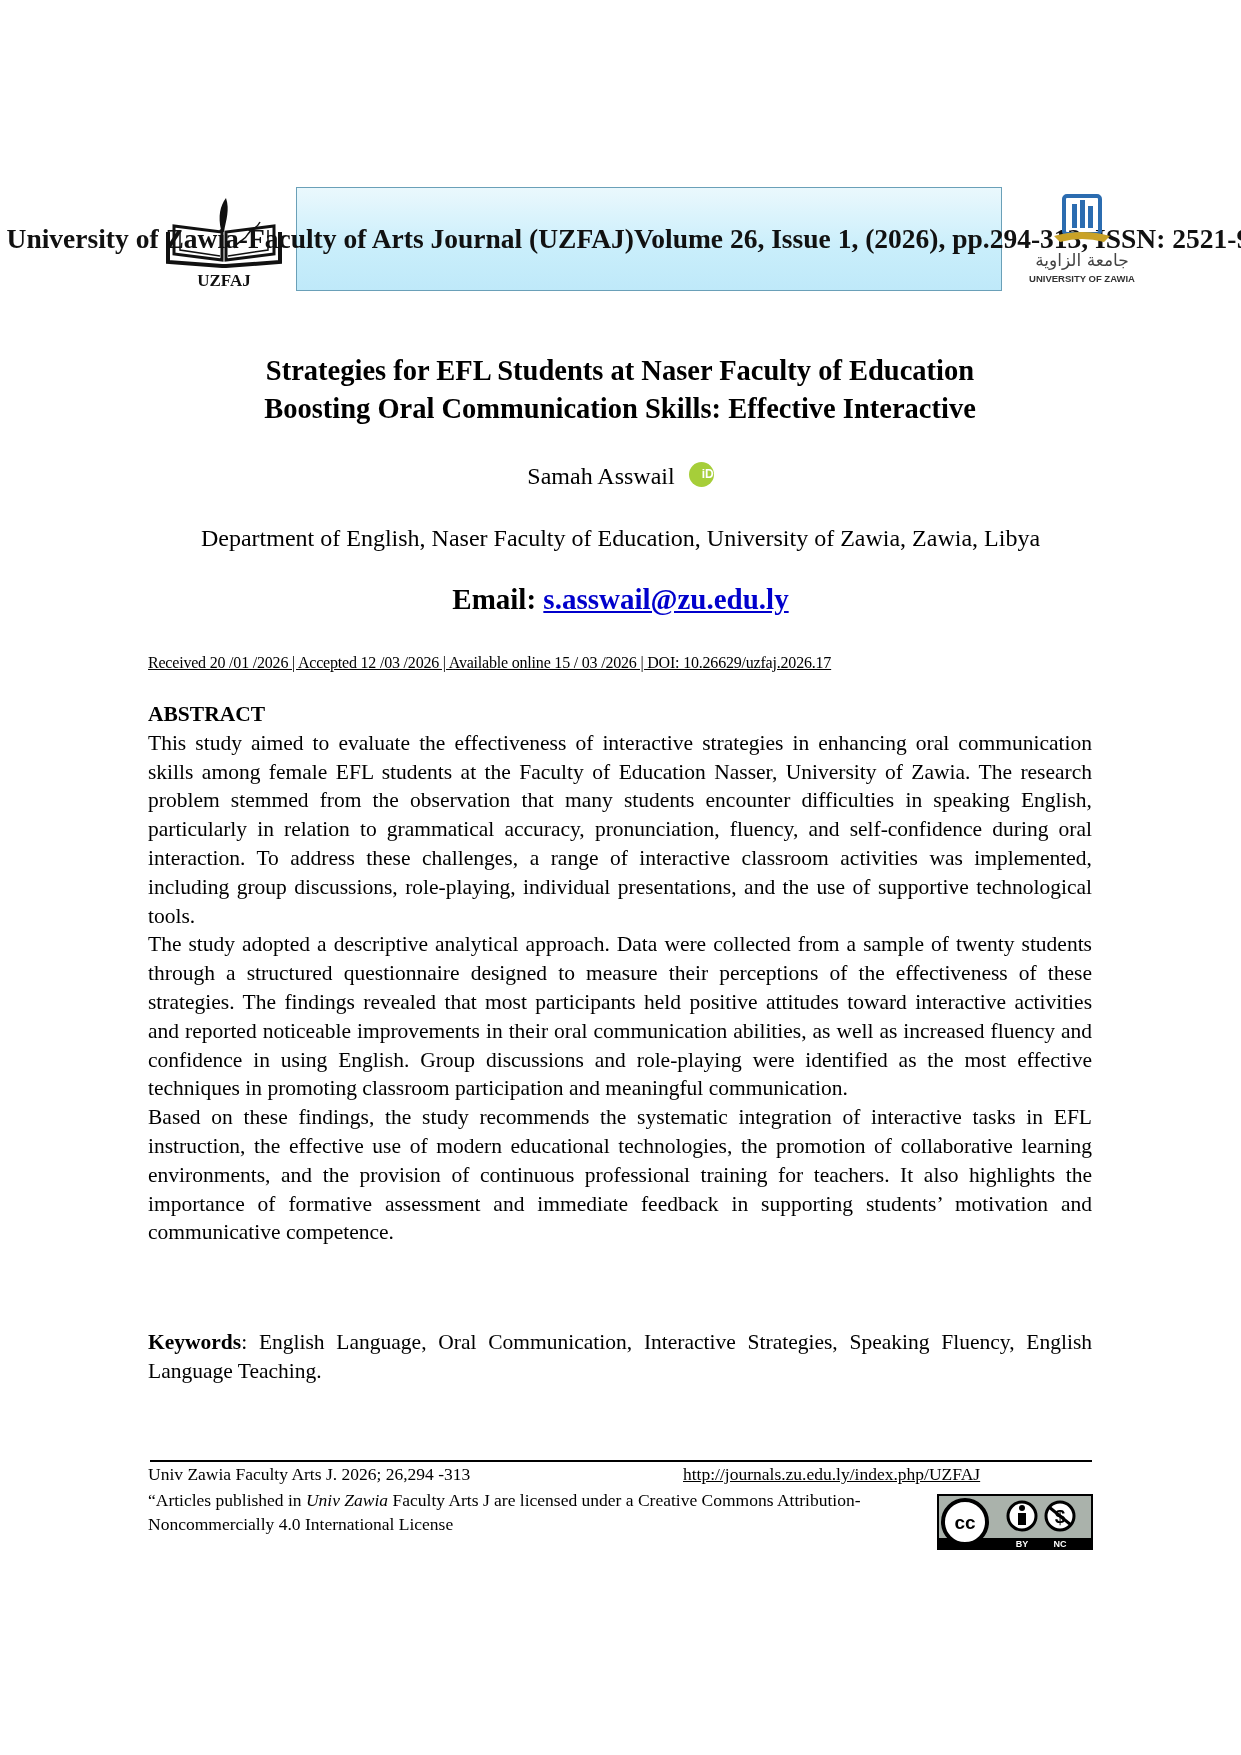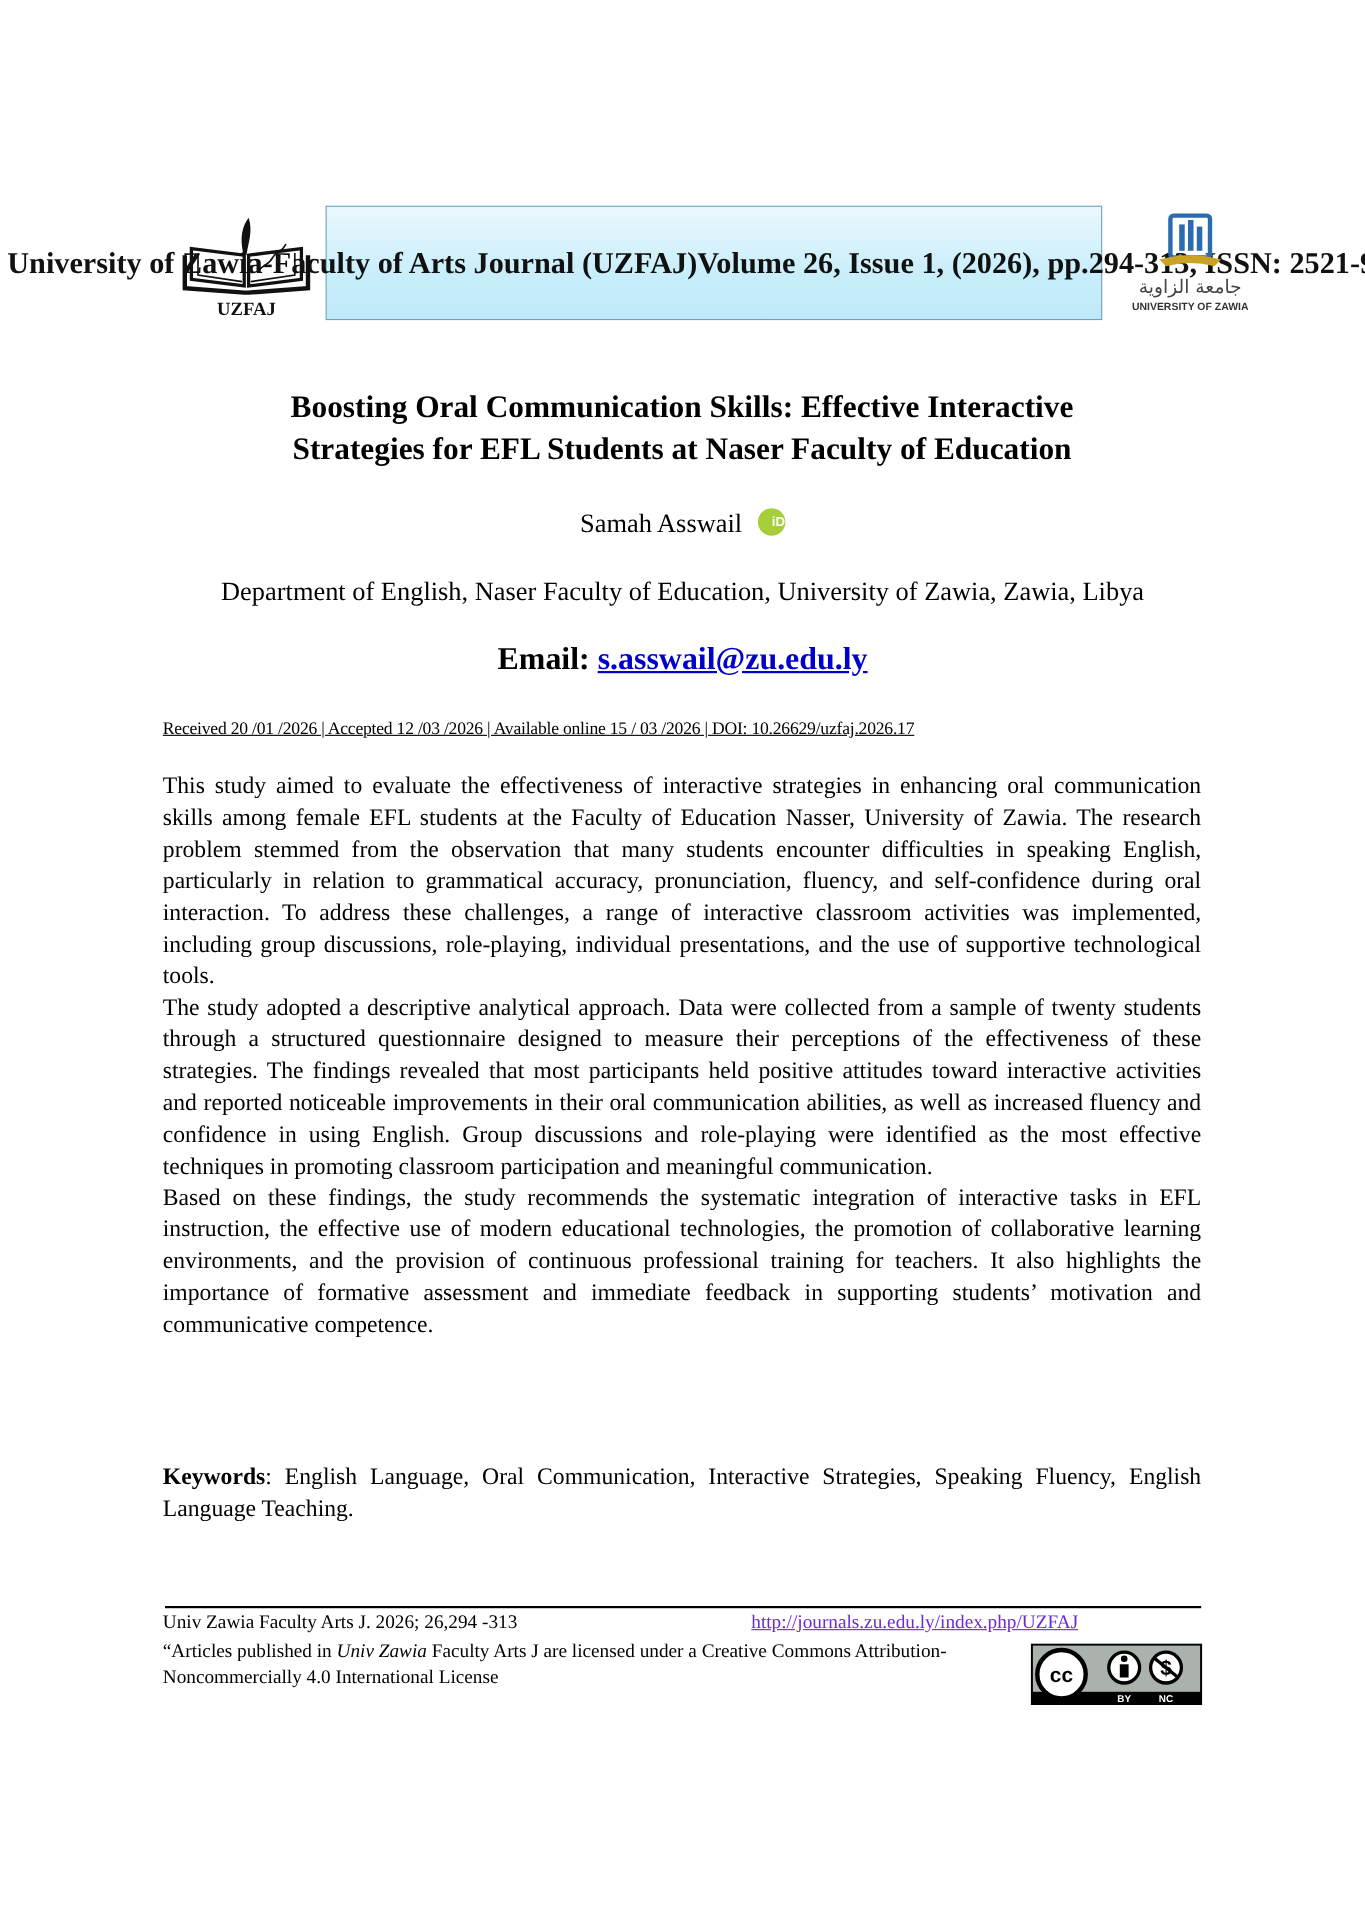--- a/index.html
+++ b/index.html
@@ -24,21 +24,21 @@
   #email a { color:#1a0dab; text-decoration:underline; font-weight:bold; color:#0000cc; }
   #dates { left:148px; top:654px; font-size:16px; text-decoration:underline; white-space:nowrap; letter-spacing:-0.2px; }
   
   #abstract { left:148px; width:944px; top:700px; font-size:21.5px; line-height:28.8px; text-align:justify; }
   #abstract h2 { margin:0; font-size:21.5px; font-weight:bold; line-height:28.8px; }
   #abstract p { margin:0; text-align:justify; }
   #keywords { left:148px; width:944px; top:1328px; font-size:21.5px; line-height:29px; text-align:justify; }
   
   #footer-rule { left:150px; top:1460px; width:942px; height:0; border-top:2px solid #000; }
   #foot-cite { left:148px; top:1464px; font-size:17.5px; }
-  #foot-link { left:683px; top:1464px; font-size:17.5px; color:#6d28d9; text-decoration:underline; }
+  #foot-link { left:683px; top:1464px; font-size:17.5px; color:#000000; text-decoration:underline; }
   #foot-lic { left:148px; top:1488px; font-size:17.5px; line-height:24px; width:780px; }
   #cc-badge { left:937px; top:1494px; width:180px; height:56px; }
 </style>
 </head>
 <body>
 
 <div id="logo-left" class="abs">
   <svg width="120" height="100" viewBox="0 0 120 100">
     <path d="M62 8 C56 16 54 26 57 40 L60 42 C62 30 66 20 62 8Z" fill="#111"></path>
     <path d="M10 36 L10 64 L58 70 L58 42 Z" fill="none" stroke="#111" stroke-width="3"></path>
@@ -62,38 +62,39 @@
     <rect x="54" y="14" width="5" height="24" fill="#2b6cb0"></rect>
     <rect x="62" y="10" width="5" height="28" fill="#2b6cb0"></rect>
     <rect x="70" y="16" width="5" height="22" fill="#2b6cb0"></rect>
     <path d="M36 46 Q64 38 92 46 L86 52 Q64 46 42 52 Z" fill="#c9a227"></path>
     <text x="64" y="76" text-anchor="middle" font-family="DejaVu Sans, sans-serif" font-size="17" fill="#444">جامعة الزاوية</text>
     <text x="64" y="92" text-anchor="middle" font-family="Liberation Sans, sans-serif" font-weight="bold" font-size="9.5" fill="#333">UNIVERSITY OF ZAWIA</text>
   </svg>
 </div>
 
 <div id="title" class="abs">
+  <div>Strategies for EFL Students at Naser Faculty of Education</div>
   <div>Boosting Oral Communication Skills: Effective Interactive</div>
-  <div>Strategies for EFL Students at Naser Faculty of Education</div>
 </div>
 
 <div id="author" class="abs">
   <span>Samah Asswail</span><span class="orcid">iD</span>
 </div>
 
 <div id="affil" class="abs">Department of English, Naser Faculty of Education, University of Zawia, Zawia, Libya</div>
 
 <div id="email" class="abs">
   <b>Email:</b>
   <a>s.asswail@zu.edu.ly</a>
 </div>
 
 <div id="dates" class="abs">Received 20 /01 /2026 | Accepted 12 /03 /2026 | Available online 15 / 03 /2026 | DOI: 10.26629/uzfaj.2026.17</div>
 
 <div id="abstract" class="abs">
+  <h2>ABSTRACT</h2>
   <p>This study aimed to evaluate the effectiveness of interactive strategies in enhancing oral communication skills among female EFL students at the Faculty of Education Nasser, University of Zawia. The research problem stemmed from the observation that many students encounter difficulties in speaking English, particularly in relation to grammatical accuracy, pronunciation, fluency, and self-confidence during oral interaction. To address these challenges, a range of interactive classroom activities was implemented, including group discussions, role-playing, individual presentations, and the use of supportive technological tools.</p>
   <p>The study adopted a descriptive analytical approach. Data were collected from a sample of twenty students through a structured questionnaire designed to measure their perceptions of the effectiveness of these strategies. The findings revealed that most participants held positive attitudes toward interactive activities and reported noticeable improvements in their oral communication abilities, as well as increased fluency and confidence in using English. Group discussions and role-playing were identified as the most effective techniques in promoting classroom participation and meaningful communication.</p>
   <p>Based on these findings, the study recommends the systematic integration of interactive tasks in EFL instruction, the effective use of modern educational technologies, the promotion of collaborative learning environments, and the provision of continuous professional training for teachers. It also highlights the importance of formative assessment and immediate feedback in supporting students’ motivation and communicative competence.</p>
 </div>
 
 <div id="keywords" class="abs">
   <b>Keywords</b><span>: English Language, Oral Communication, Interactive Strategies, Speaking Fluency, English Language Teaching.</span>
 </div>
 
 <div id="footer-rule" class="abs"></div>

